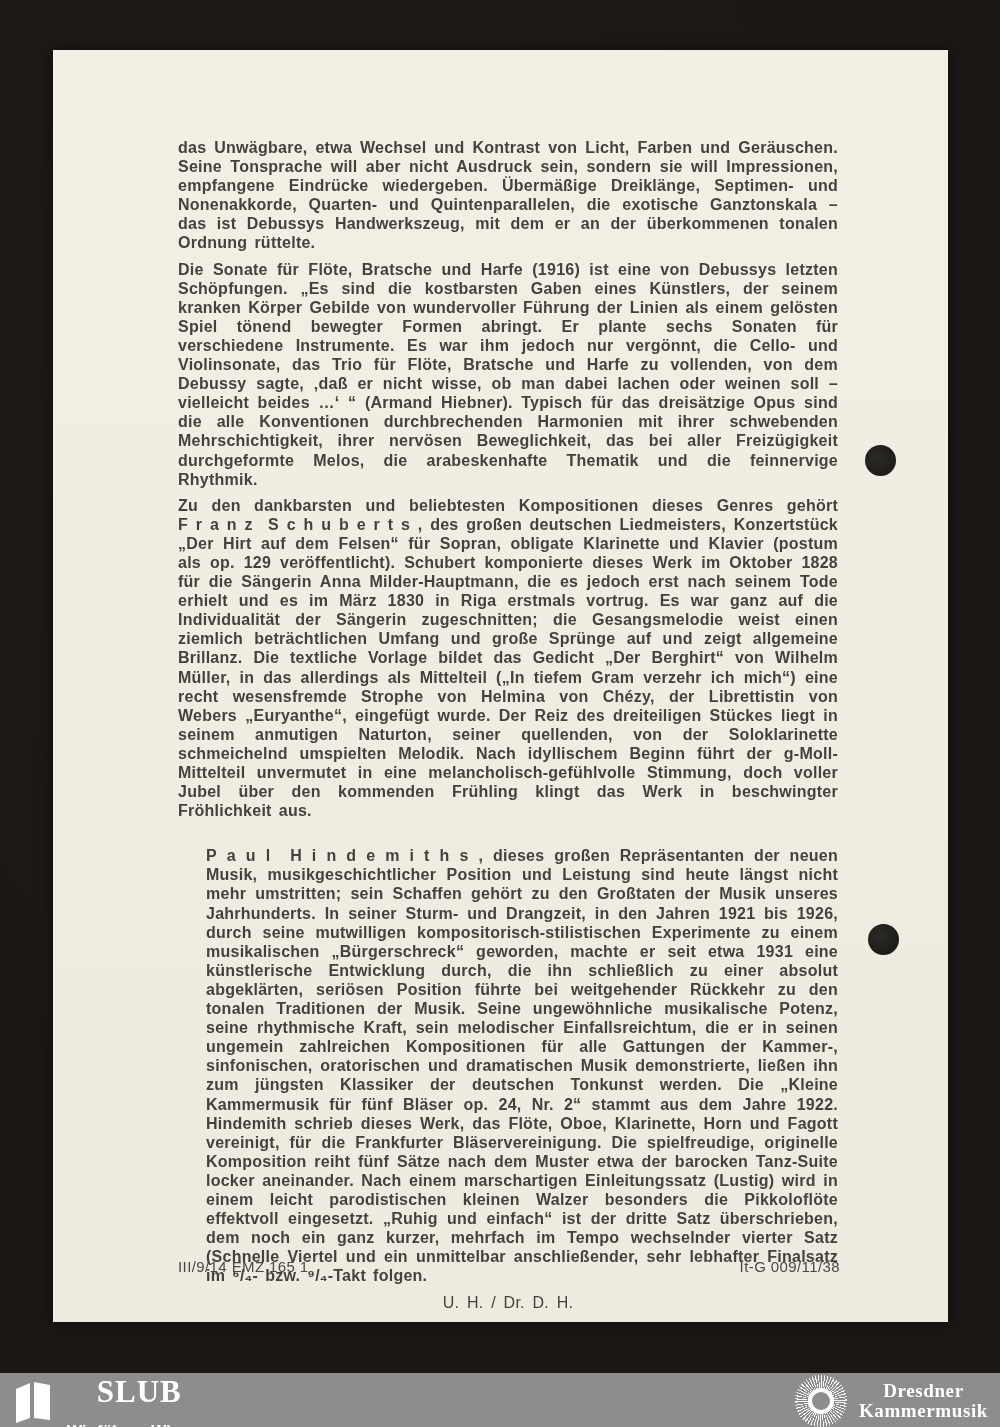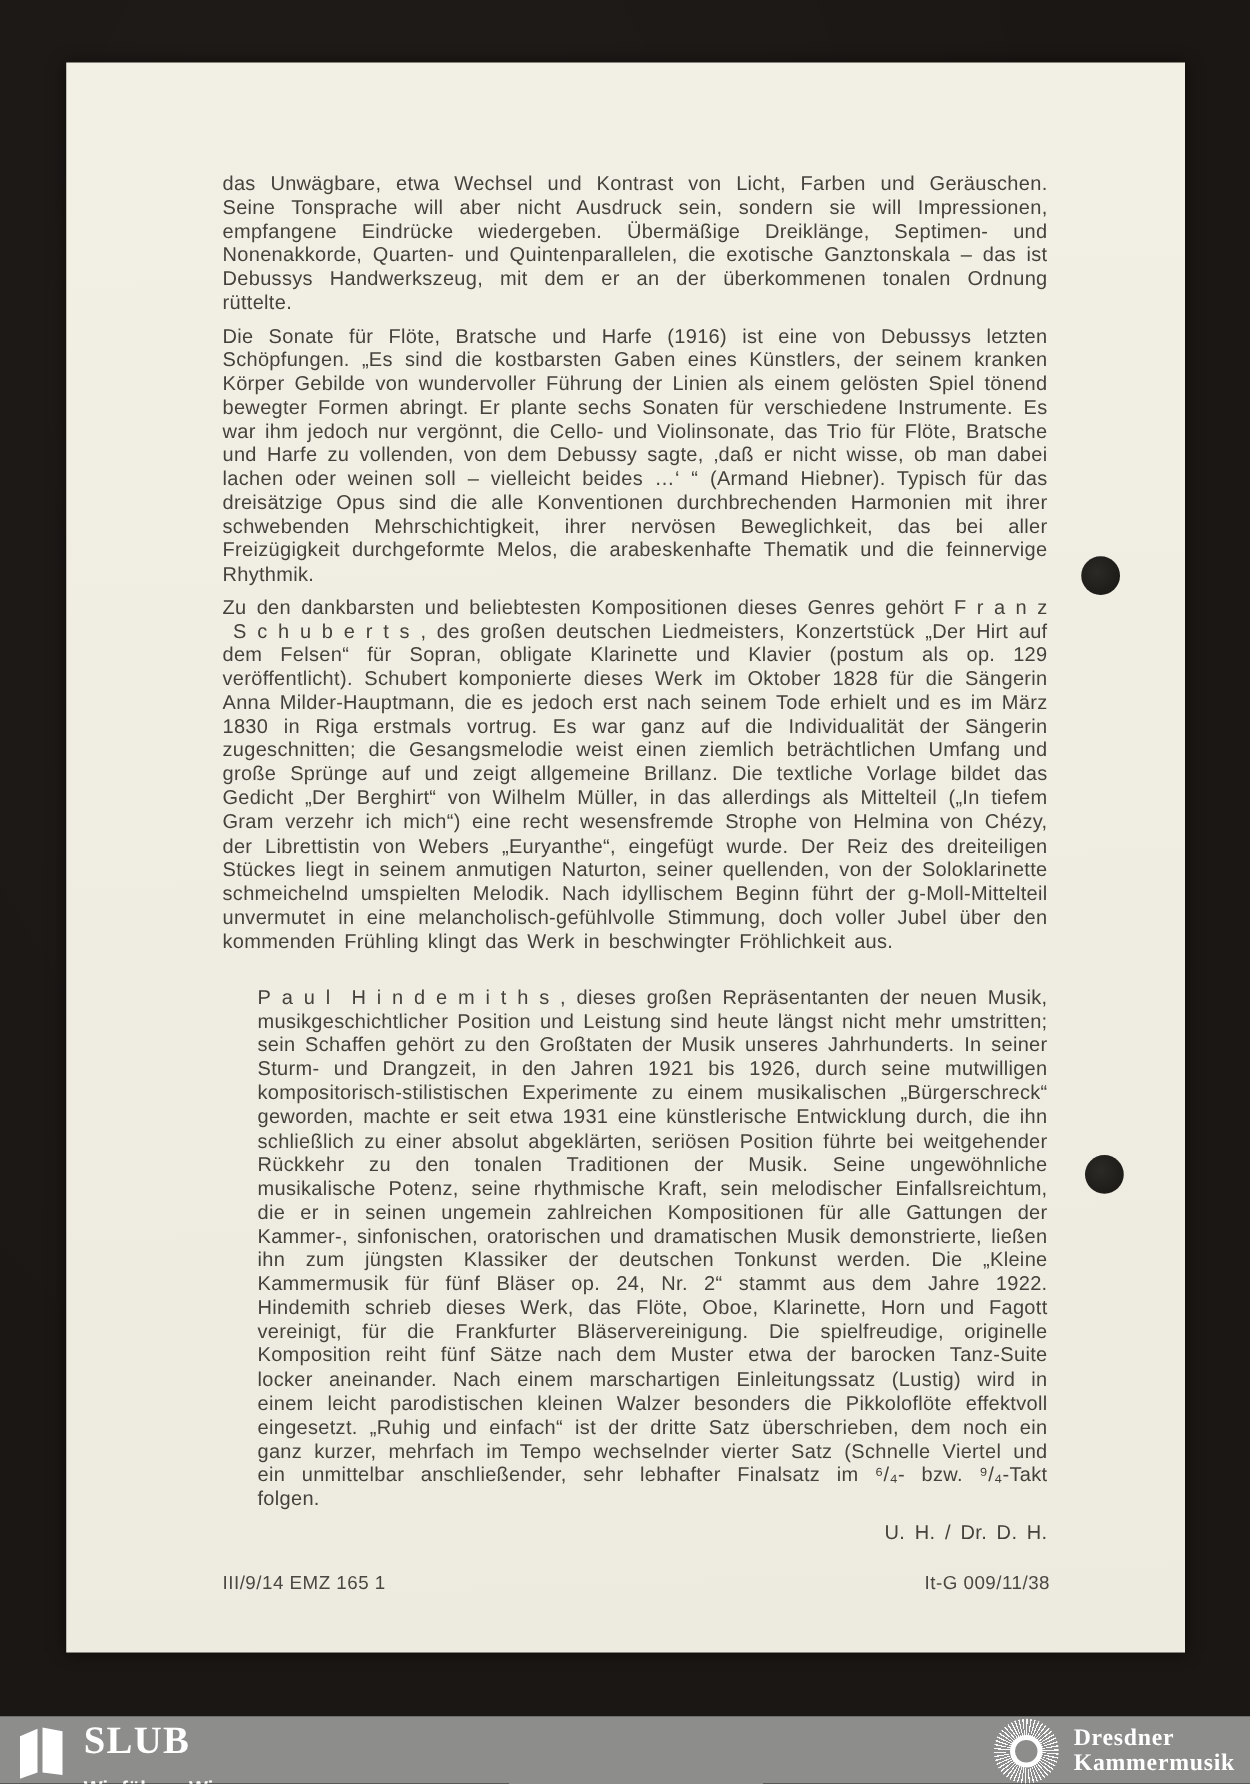--- a/index.html
+++ b/index.html
@@ -35,27 +35,28 @@
     width: 660px;
     color: #44423c;
     font-size: 16px;
     line-height: 19.1px;
     letter-spacing: 0.25px;
     word-spacing: 2.4px;
   }
   .text-block p {
     margin: 0 0 7px 0;
     text-align: justify;
+    font-weight: bold;
   }
   .text-block p.gap-before {
     margin-top: 26px;
     margin-left: 28px;
   }
   .signature {
-    text-align: right;
+    text-align: center;
     margin-top: 8px;
     font-size: 16px;
     color: #44423c;
     word-spacing: 3px;
   }
   .codes {
     position: absolute;
     left: 125px;
     top: 1208px;
     width: 662px;
@@ -77,20 +78,21 @@
 
   
   .footer-bar {
     position: absolute;
     left: 0;
     top: 1373px;
     width: 1000px;
     height: 54px;
     background: #8d8d8b;
     color: #ffffff;
+    text-align: center;
   }
   .slub {
     position: absolute;
     left: 14px;
     top: 4px;
     display: flex;
     align-items: flex-start;
   }
   .slub-book { margin-top: 3px; }
   .slub-textcol { margin-left: 15px; }

